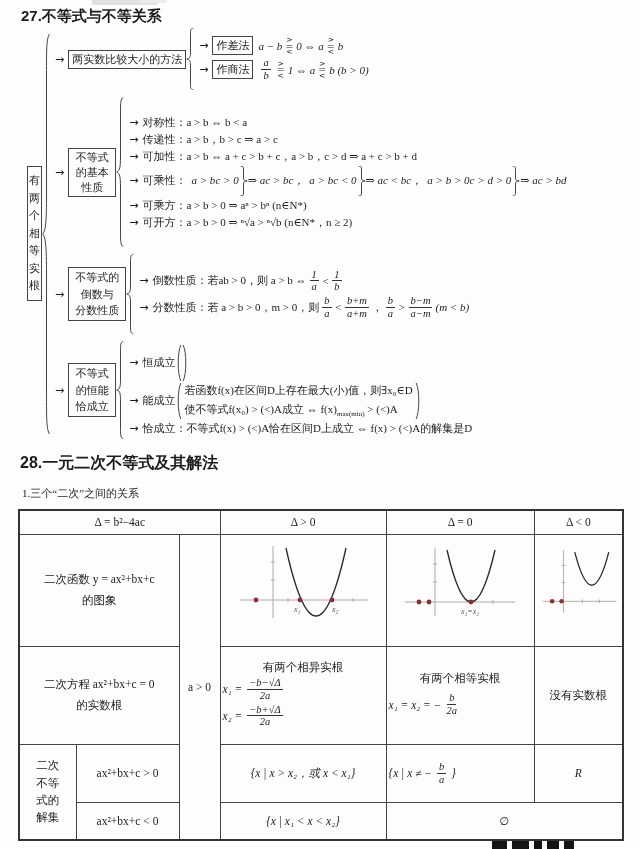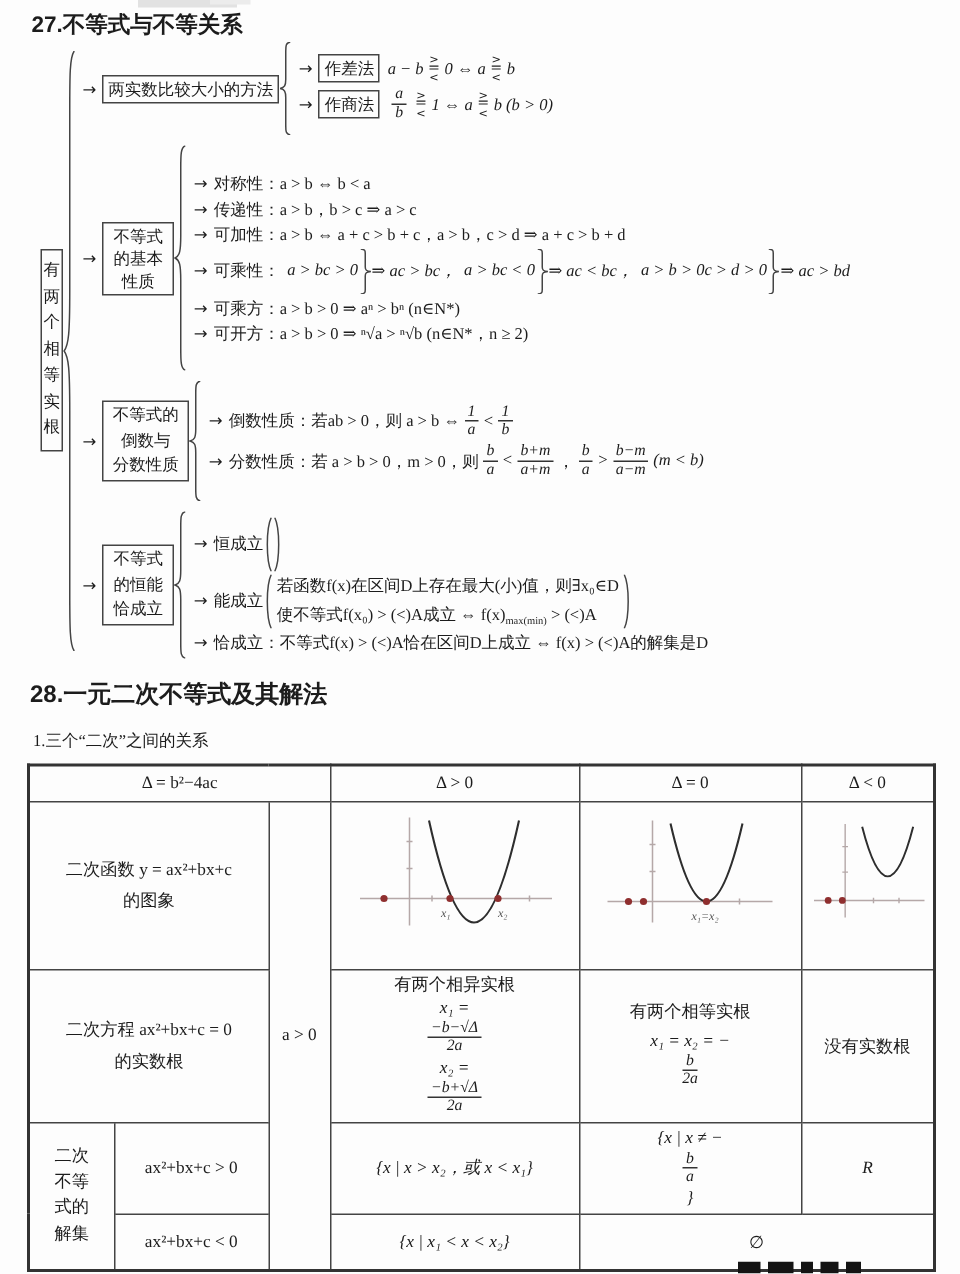--- a/index.html
+++ b/index.html
@@ -40,21 +40,21 @@
   svg.brace path, svg.paren path { stroke: #444; fill: none; stroke-width: 1; vector-effect: non-scaling-stroke; }
   svg.paren { width: 7px; flex: 0 0 7px; }
 
   
   table.tbl { border-collapse: collapse; margin: 8px 0 0 18px; width: 604px;
               table-layout: fixed; border: 2px solid #333; }
   .tbl td { border: 1px solid #444; text-align: center; vertical-align: middle;
             font-size: 11.5px; padding: 2px; overflow: hidden; }
   .mathcell { }
   .setcell { font-style: italic; font-size: 11px; }
-  .rootline { display: flex; align-items: center; gap: 2px; margin: 2px 0; font-style: italic; flex-direction: column; }
+  .rootline { display: flex; align-items: center; gap: 2px; margin: 2px 0; font-style: italic; }
   .graph-axis { stroke: #b5a8a8; stroke-width: 1; }
   .graph-curve { stroke: #2e2e2e; stroke-width: 1.4; fill: none; }
   .gdot { fill: #8f2f2f; }
   .glbl { font-size: 8px; fill: #555; font-style: italic; }
 
   
   .tf  { position: absolute; left: 92px;  top: 0; width: 66px; height: 5px; background: #e2e2e2; }
   .tf2 { position: absolute; left: 140px; top: 0; width: 27px; height: 3px; background: #ececec; }
   .wm { position: absolute; left: 492px; top: 841px; width: 130px; height: 8px;
         overflow: hidden; display: flex; gap: 5px; align-items: flex-start; }

